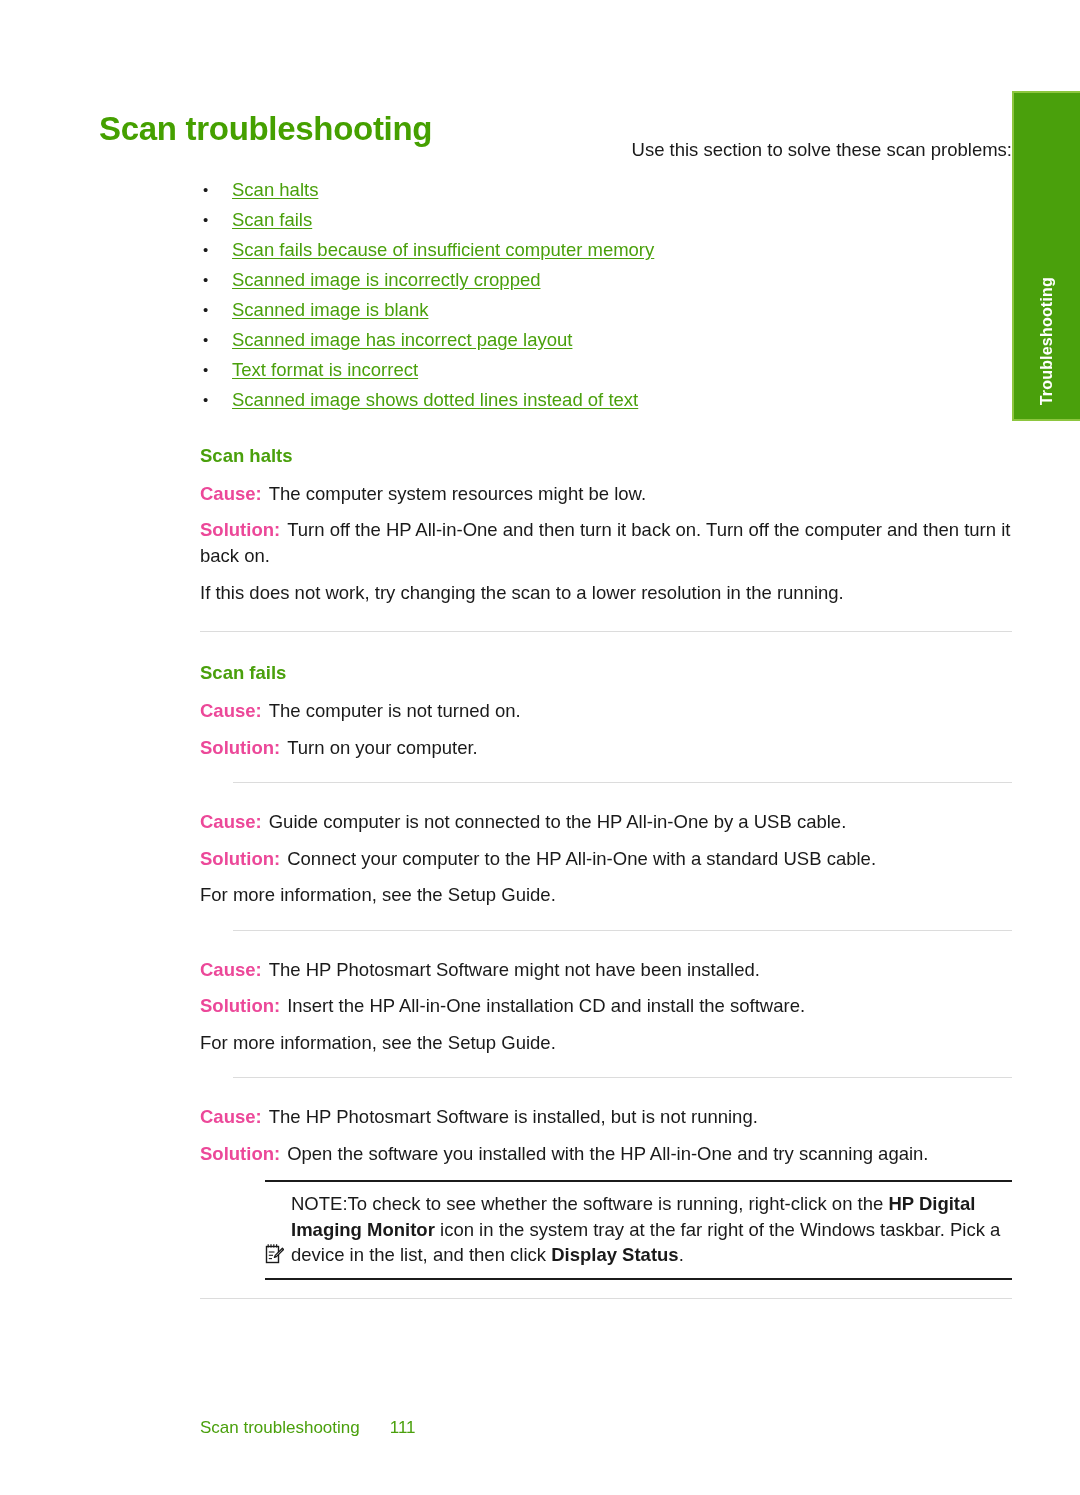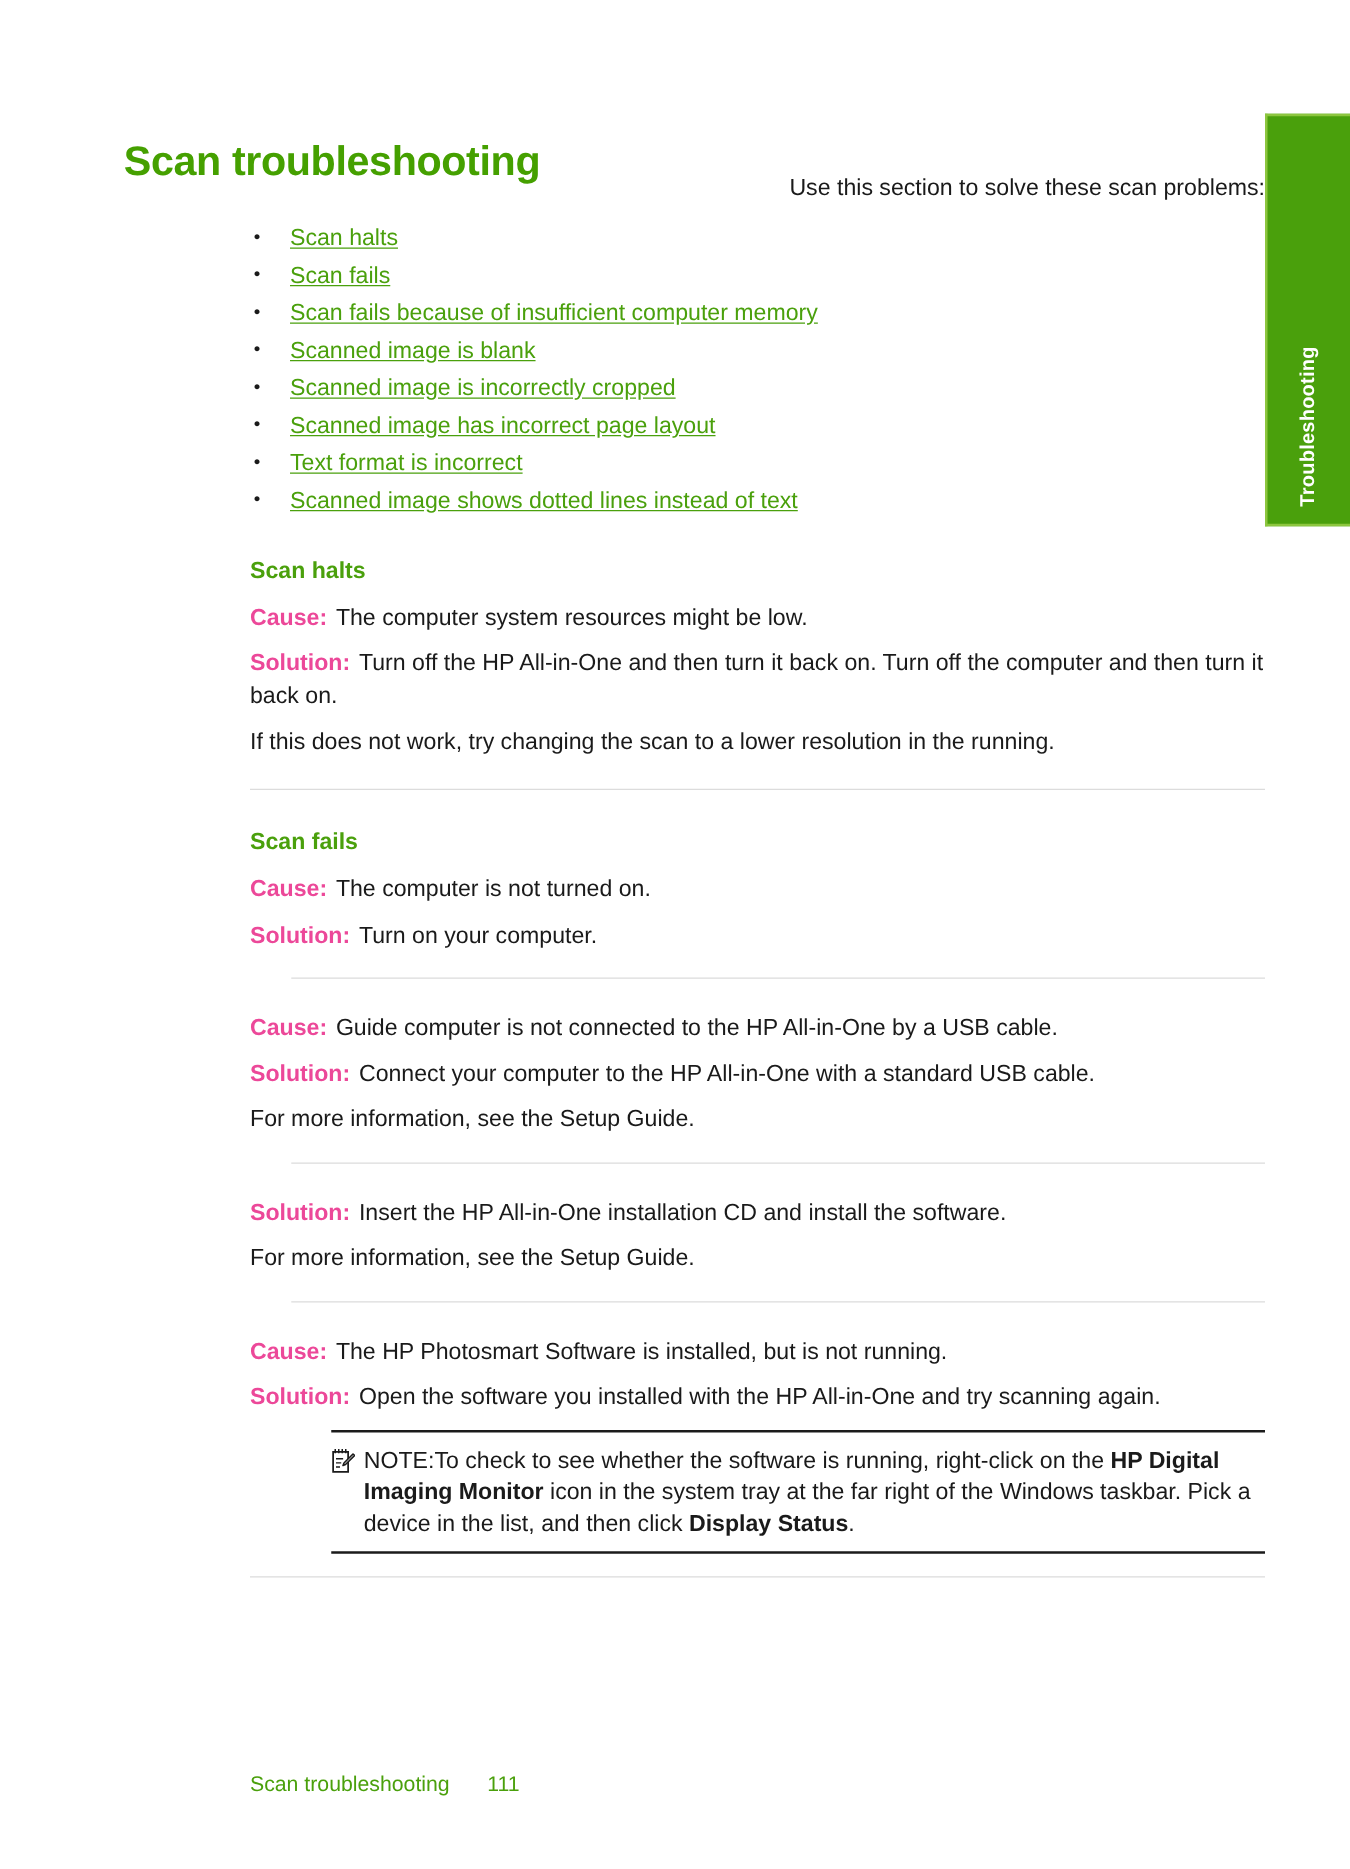--- a/index.html
+++ b/index.html
@@ -147,21 +147,21 @@
   
   .note-box {
     margin-left: 65px;
     border-top: 2px solid #1b1b1b;
     border-bottom: 2px solid #1b1b1b;
     padding: 9px 0 10px 0;
     position: relative;
   }
   .note-inner {
     display: flex;
-    align-items: flex-start;
+    align-items: flex-end;
   }
   .note-icon {
     flex: 0 0 auto;
     width: 26px;
     padding-top: 3px;
   }
   .note-body {
     font-size: 18.5px;
     line-height: 1.38;
     color: #1a1a1a;
@@ -204,22 +204,22 @@
   <h1 class="page-title">Scan troubleshooting</h1>
 
   <div class="content">
 
     <p class="intro">Use this section to solve these scan problems:</p>
 
     <ul class="toc">
       <li><a href="#">Scan halts</a></li>
       <li><a href="#">Scan fails</a></li>
       <li><a href="#">Scan fails because of insufficient computer memory</a></li>
+      <li><a href="#">Scanned image is incorrectly cropped</a></li>
       <li><a href="#">Scanned image is blank</a></li>
-      <li><a href="#">Scanned image is incorrectly cropped</a></li>
       <li><a href="#">Scanned image has incorrect page layout</a></li>
       <li><a href="#">Text format is incorrect</a></li>
       <li><a href="#">Scanned image shows dotted lines instead of text</a></li>
     </ul>
 
     <div class="sp-30"></div>
 
     <h2 class="subhead">Scan halts</h2>
     <div class="sp-14"></div>
 
@@ -261,20 +261,23 @@
         <span class="lead">Solution:</span><span class="gap"></span><span>Connect your computer to the HP All-in-One with a standard USB cable.</span>
       </p>
       <p class="para">For more information, see the Setup Guide.</p>
     </div>
 
     <div class="sp-22"></div>
     <div class="rule-indent"></div>
     <div class="sp-26"></div>
 
     <div class="cs-block">
+      <p class="para">
+        <span class="lead">Cause:</span><span class="gap"></span><span>The HP Photosmart Software might not have been installed.</span>
+      </p>
       <p class="para">
         <span class="lead">Solution:</span><span class="gap"></span><span>Insert the HP All-in-One installation CD and install the software.</span>
       </p>
       <p class="para">For more information, see the Setup Guide.</p>
     </div>
 
     <div class="sp-22"></div>
     <div class="rule-indent"></div>
     <div class="sp-26"></div>
 

